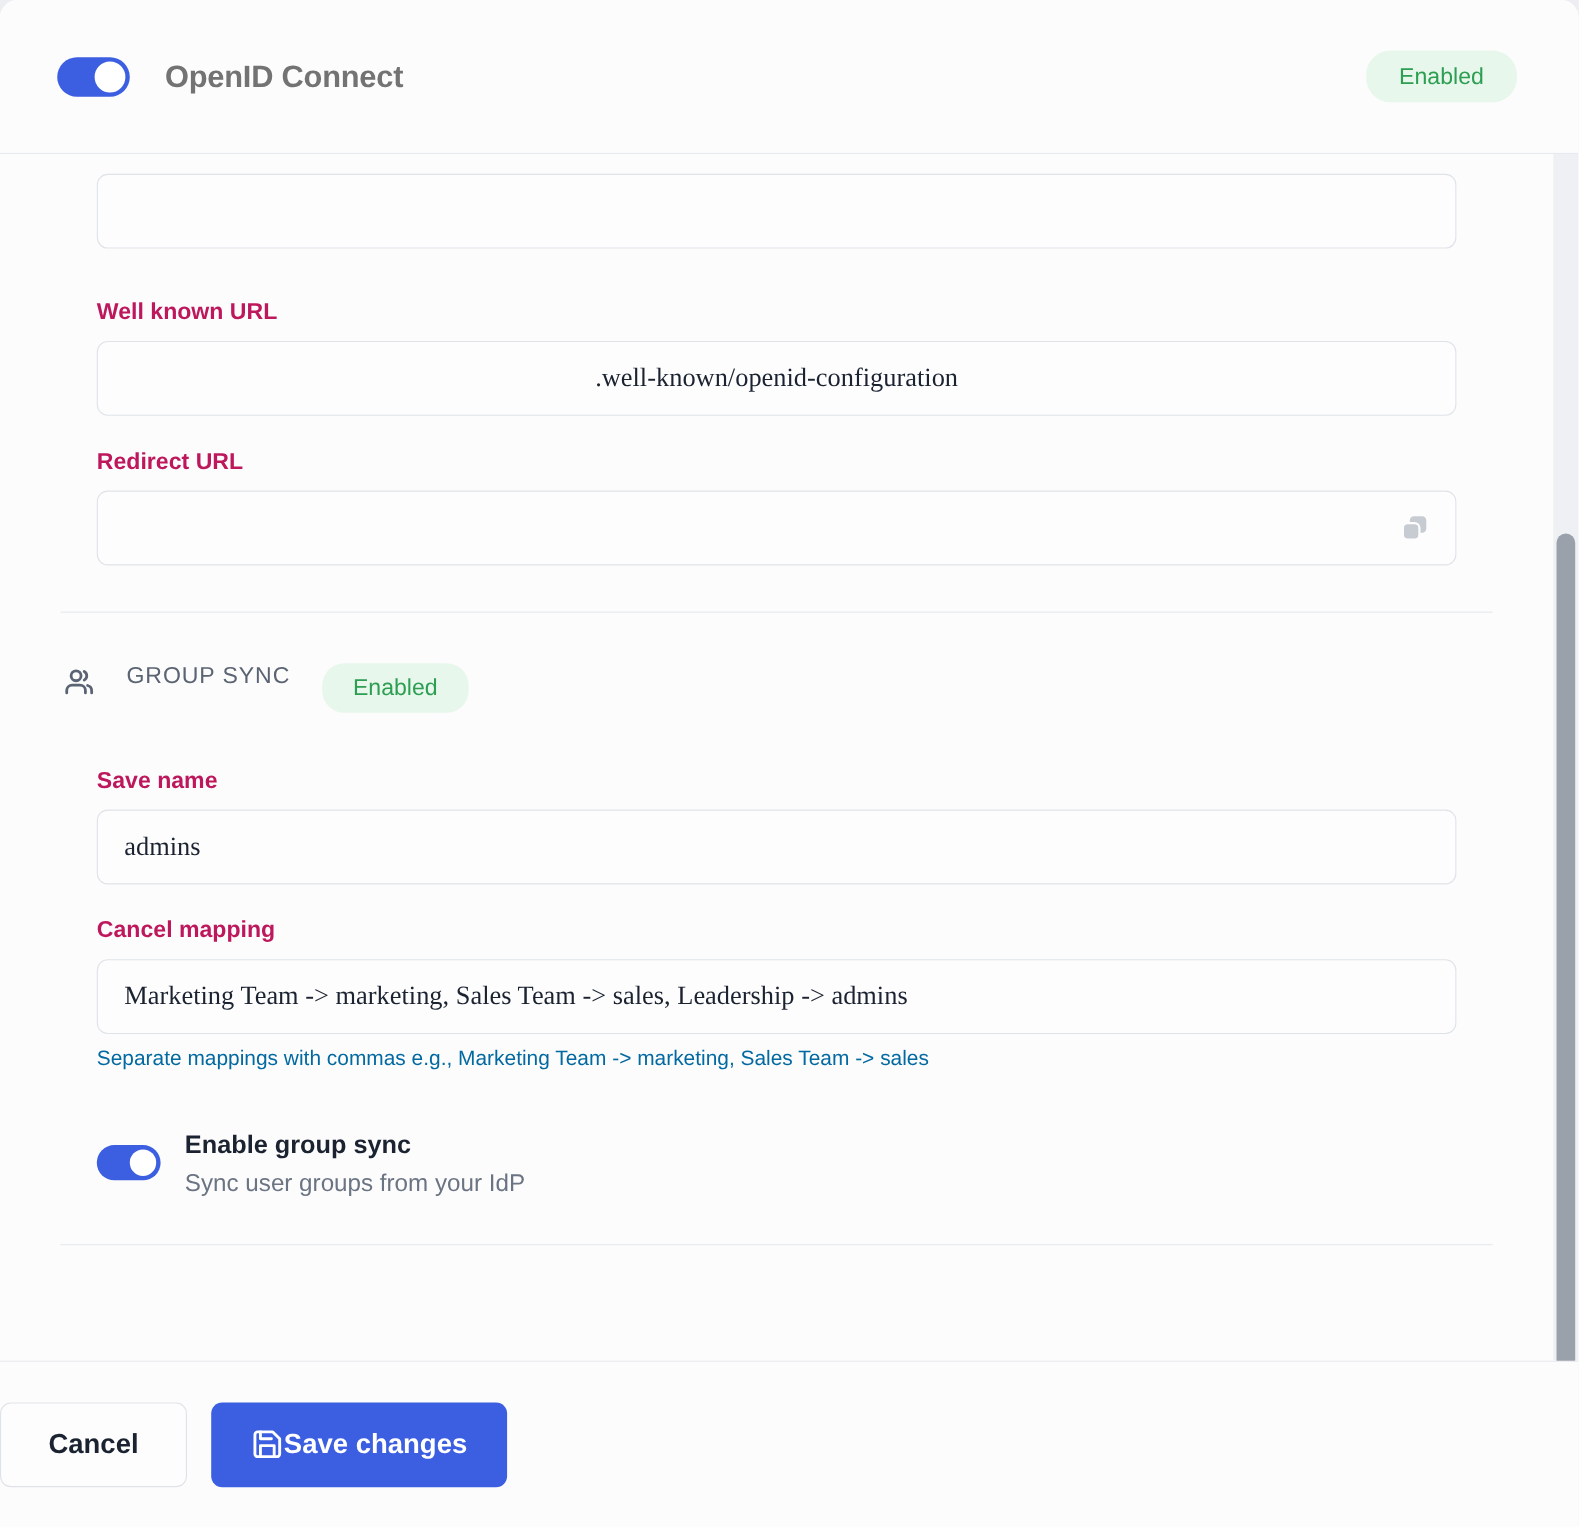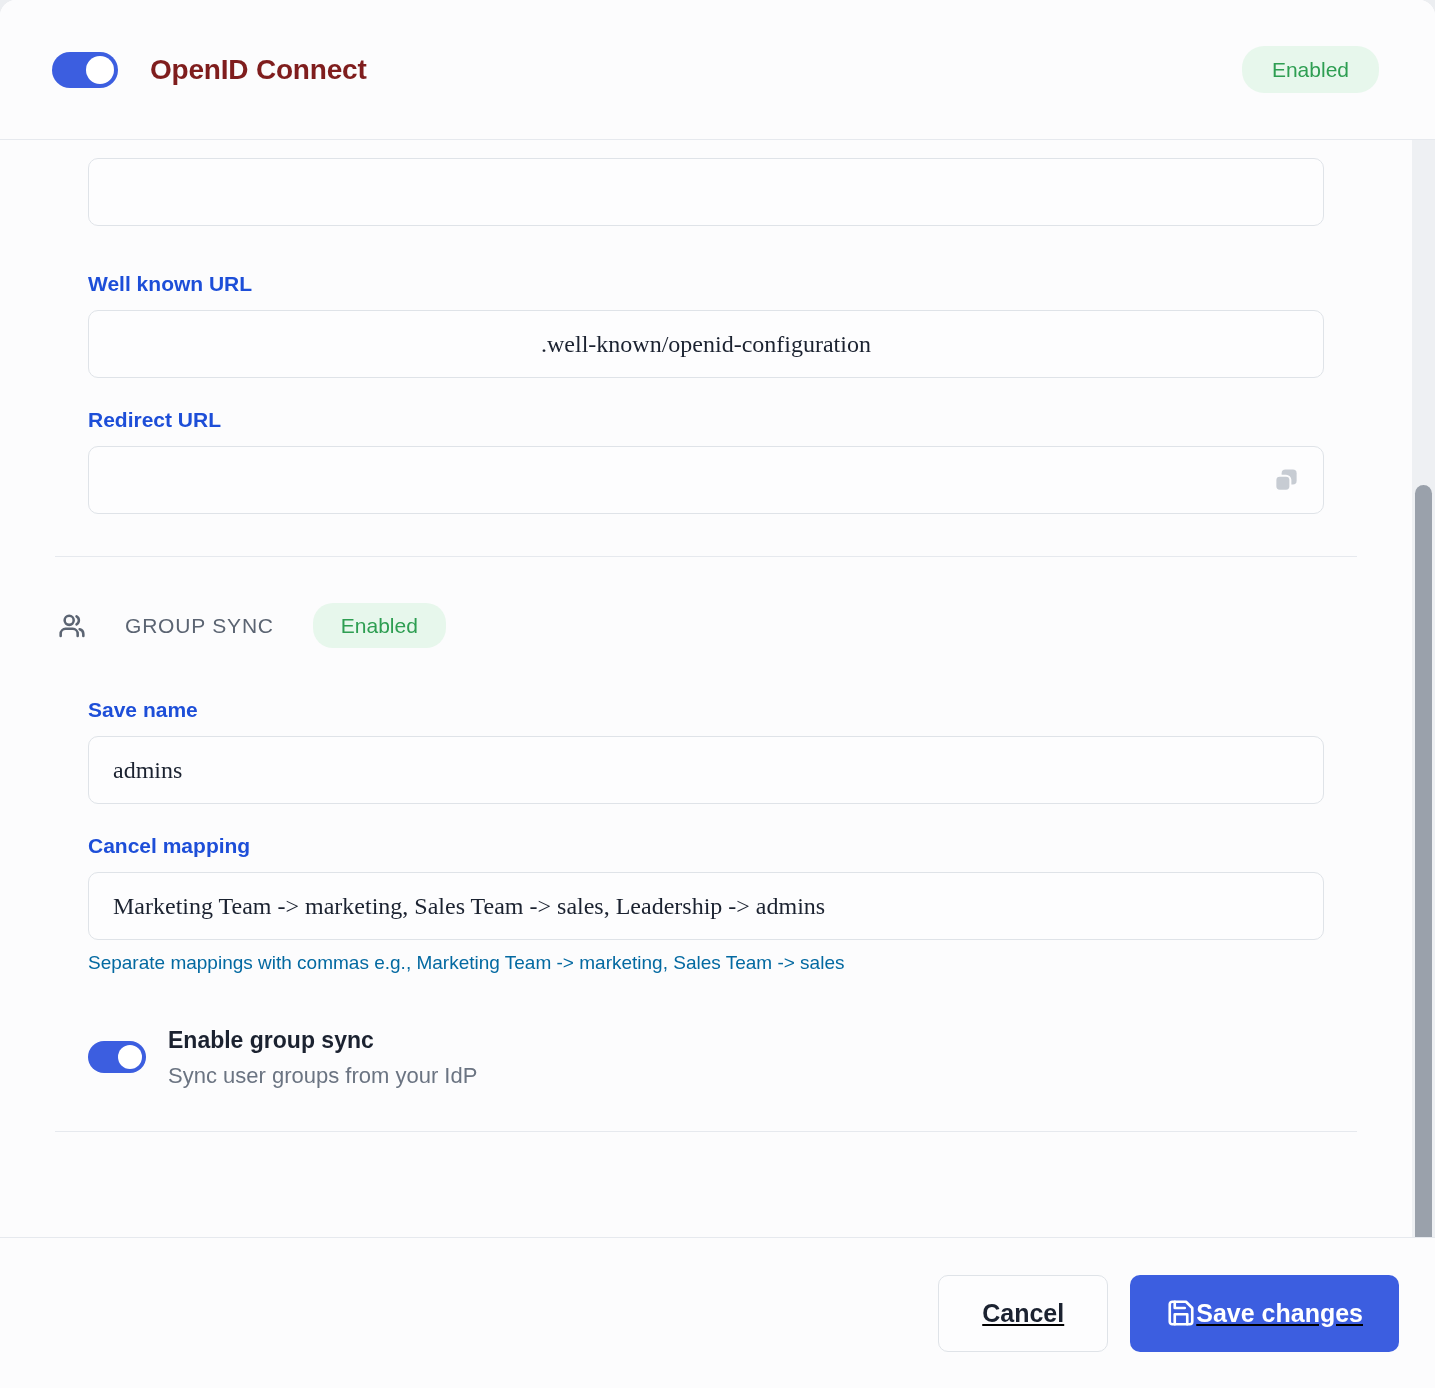--- a/index.html
+++ b/index.html
@@ -66,21 +66,21 @@
     top: 4px;
     left: 30px;
     width: 24px;
     height: 24px;
   }
 
   .panel-title {
     margin-left: 32px;
     font-size: 28px;
     font-weight: bold;
-    color: #7f1d1d;
+    color: #737373;
     letter-spacing: -0.2px;
   }
 
   .badge-enabled {
     margin-left: auto;
     background: #e7f7ec;
     color: #2e9e52;
     font-size: 21px;
     font-weight: normal;
     padding: 13px 30px;
@@ -118,21 +118,21 @@
     width: 17px;
     height: 760px;
     background: #9aa1ab;
     border-radius: 9px;
   }
 
   
   .field-label {
     font-size: 21px;
     font-weight: bold;
-    color: #1d4ed8;
+    color: #be185d;
     margin: 0 0 14px 0;
   }
 
   .input-box {
     position: relative;
     height: 68px;
     border: 1px solid #dfe3e8;
     border-radius: 10px;
     background: #fdfdfe;
     box-sizing: border-box;
@@ -172,22 +172,22 @@
 
   .divider {
     height: 1px;
     background: #e6e9ee;
     margin: 0 -33px;
   }
 
   
   .section-head {
     display: flex;
-    align-items: center;
-    gap: 14px;
+    align-items: flex-start;
+    gap: 4px;
   }
   .people-icon {
     width: 34px;
     height: 34px;
     margin-left: -33px;
     flex: 0 0 34px;
   }
   .section-title {
     margin-left: 22px;
     font-size: 21px;
@@ -222,25 +222,23 @@
     margin-top: 8px;
   }
 
   
   .panel-footer {
     flex: 0 0 150px;
     height: 150px;
     background: #fcfcfd;
     display: flex;
     align-items: center;
-    justify-content: flex-end;
     padding-right: 36px;
     gap: 22px;
     box-sizing: border-box;
-    text-decoration: underline;
   }
 
   .btn {
     border: none;
     border-radius: 10px;
     font-family: "Liberation Sans", sans-serif;
     font-size: 25px;
     font-weight: bold;
     cursor: pointer;
     display: inline-flex;

